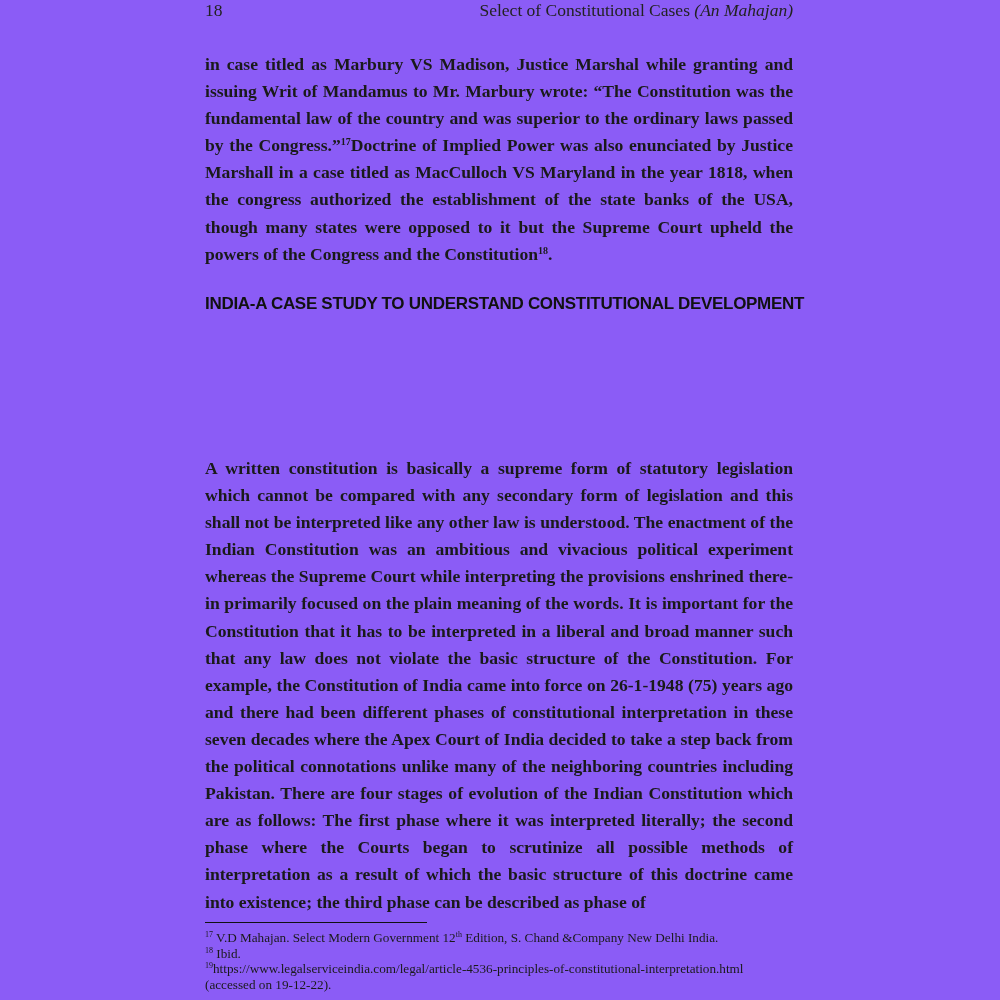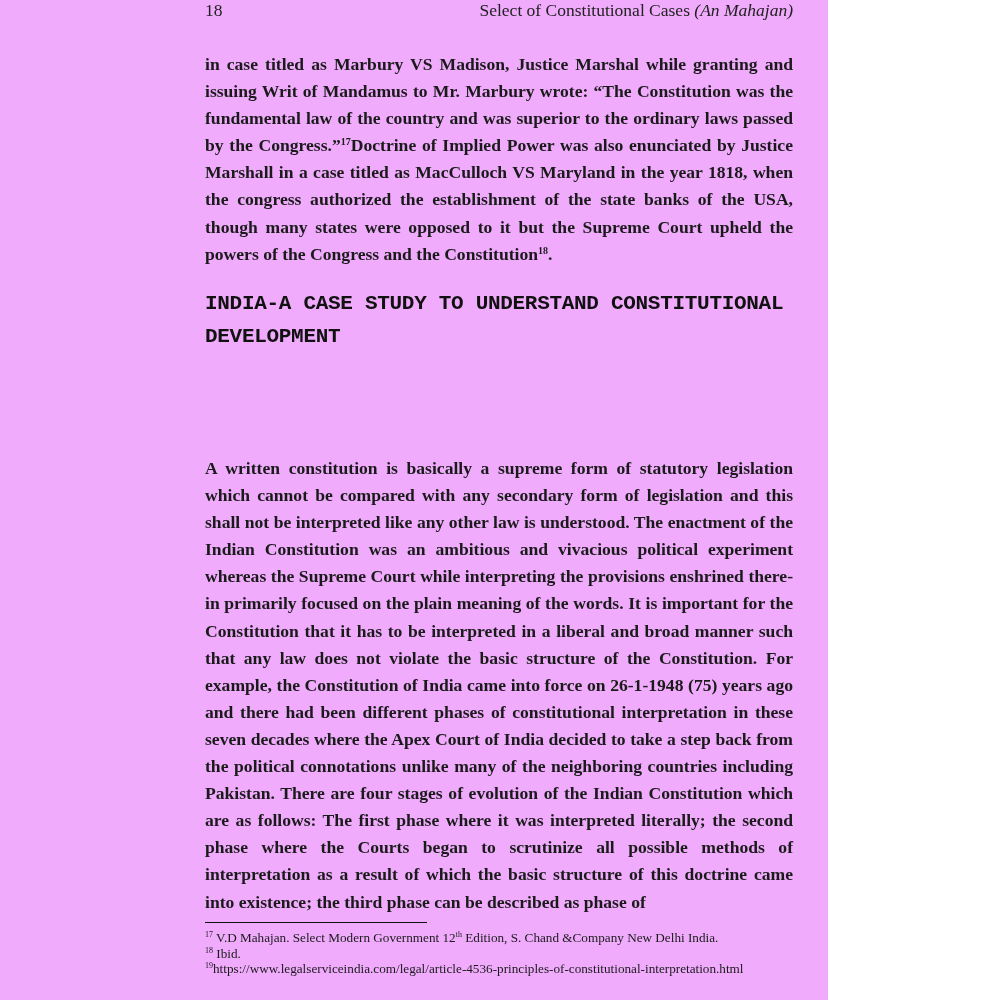--- a/index.html
+++ b/index.html
@@ -1,32 +1,32 @@
 <!DOCTYPE html>
 <html><head>
   <meta charset="utf-8">
   <style>
     html, body { margin: 0; padding: 0; background: #ffffff; }
     body { width: 1000px; height: 1000px; position: relative; overflow: hidden; color: #1a1a1a; }
-    .page { position: absolute; left: 0; top: 0; width: 828px; height: 1000px; background: #f0abfc; }
+    .page { position: absolute; left: 0; top: 0; width: 1000px; height: 1000px; background: #8b5cf6; }
     .running-head { position: absolute; top: 0; left: 205px; width: 588px; height: 24px;
       font-family: "Liberation Serif", "DejaVu Serif", serif; font-size: 17.5px; color: #222; }
     .running-head .pno { position: absolute; left: 0; top: 0; }
     .running-head .title { position: absolute; right: 0; top: 0; white-space: nowrap; }
     .running-head .title i { font-style: italic; }
     .body-text { position: absolute; left: 205px; width: 588px;
       font-family: "Liberation Serif", "DejaVu Serif", serif; font-size: 17.6px; line-height: 27.1px;
       text-align: justify; color: #1a1a1a; }
     .body-text p { margin: 0; font-weight: bold; }
     .p1 { top: 51px; }
     .p2 { top: 365px; }
     .p3 { top: 455px; }
     sup { font-size: 10px; line-height: 0; vertical-align: 6px; }
     .heading { position: absolute; left: 205px; top: 287px; width: 600px;
-      font-family: Liberation Mono, monospace; font-size: 21px; font-weight: 600;
+      font-family: Liberation Sans, sans-serif; font-size: 17px; font-weight: 600;
       line-height: 33px; color: #111; letter-spacing: -0.3px; }
     .fn-rule { position: absolute; left: 205px; top: 922px; width: 222px; height: 0; border-top: 1.5px solid #111; }
     .footnotes { position: absolute; left: 205px; top: 930px; width: 600px;
       font-family: "Liberation Serif", "DejaVu Serif", serif; font-size: 13.2px; line-height: 15.5px; color: #1a1a1a; }
     .footnotes div { white-space: nowrap; }
     .footnotes sup { font-size: 8px; vertical-align: 5px; }
   </style>
 </head>
 <body>
 
@@ -47,15 +47,16 @@
   <div class="body-text p3">
     <p>A written constitution is basically a supreme form of statutory legislation which cannot be compared with any secondary form of legislation and this shall not be interpreted like any other law is understood. The enactment of the Indian Constitution was an ambitious and vivacious political experiment whereas the Supreme Court while interpreting the provisions enshrined there-in primarily focused on the plain meaning of the words. It is important for the Constitution that it has to be interpreted in a liberal and broad manner such that any law does not violate the basic structure of the Constitution.  For example, the Constitution of India came into force on 26-1-1948 (75) years ago and there had been different phases of constitutional interpretation in these seven decades where the Apex Court of India decided to take a step back from the political connotations unlike many of the neighboring countries including Pakistan. There are four stages of evolution of the Indian Constitution which are as follows: The first phase where it was interpreted literally; the second phase where the Courts began to scrutinize all possible methods of interpretation as a result of which the basic structure of this doctrine came into existence; the third phase can be described as phase of</p>
   </div>
 
   <div class="fn-rule"></div>
 
   <div class="footnotes">
     <div><sup>17</sup><span> V.D Mahajan. Select Modern Government 12</span><sup>th</sup><span> Edition, S. Chand &amp;Company New Delhi India.</span></div>
     <div><sup>18</sup><span> Ibid.</span></div>
     <div><sup>19</sup><span>https://www.legalserviceindia.com/legal/article-4536-principles-of-constitutional-interpretation.html</span></div>
+    <div>(accessed on 19-12-22).</div>
   </div>
 
 </div>
 
 </body></html>

